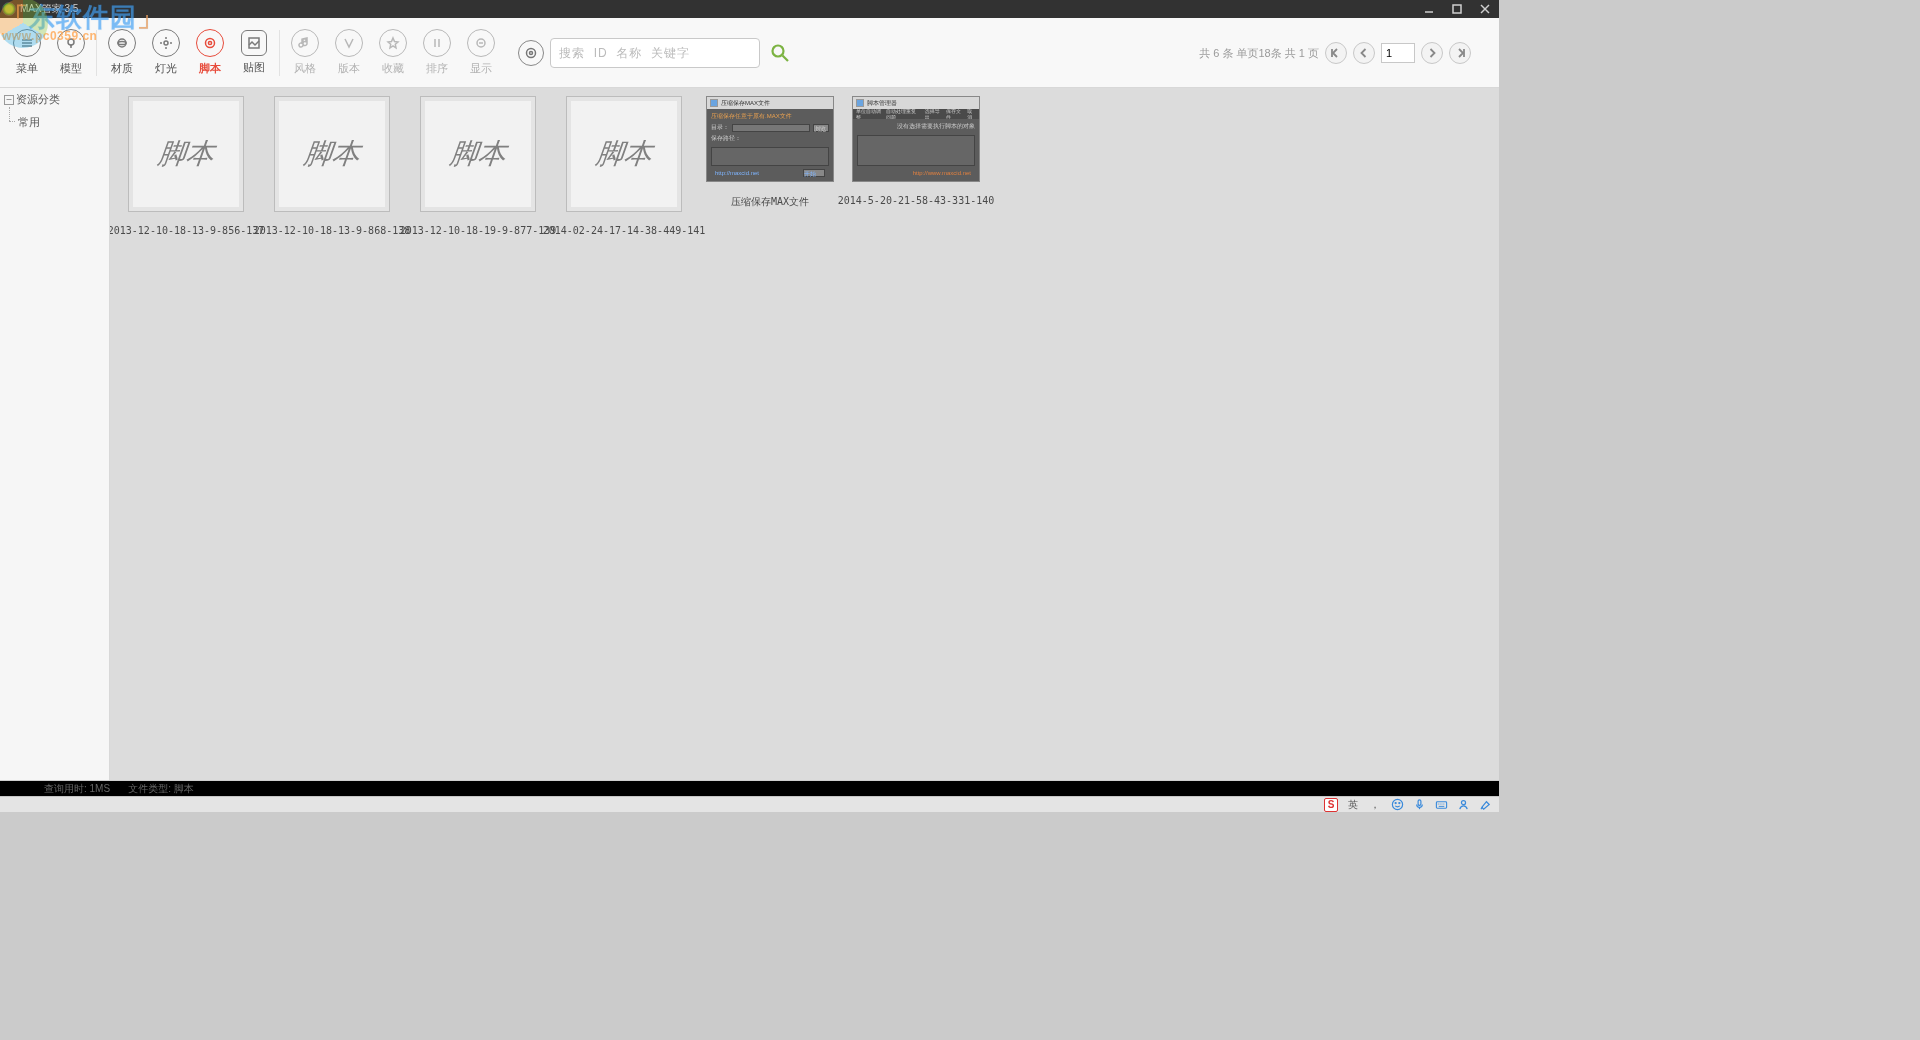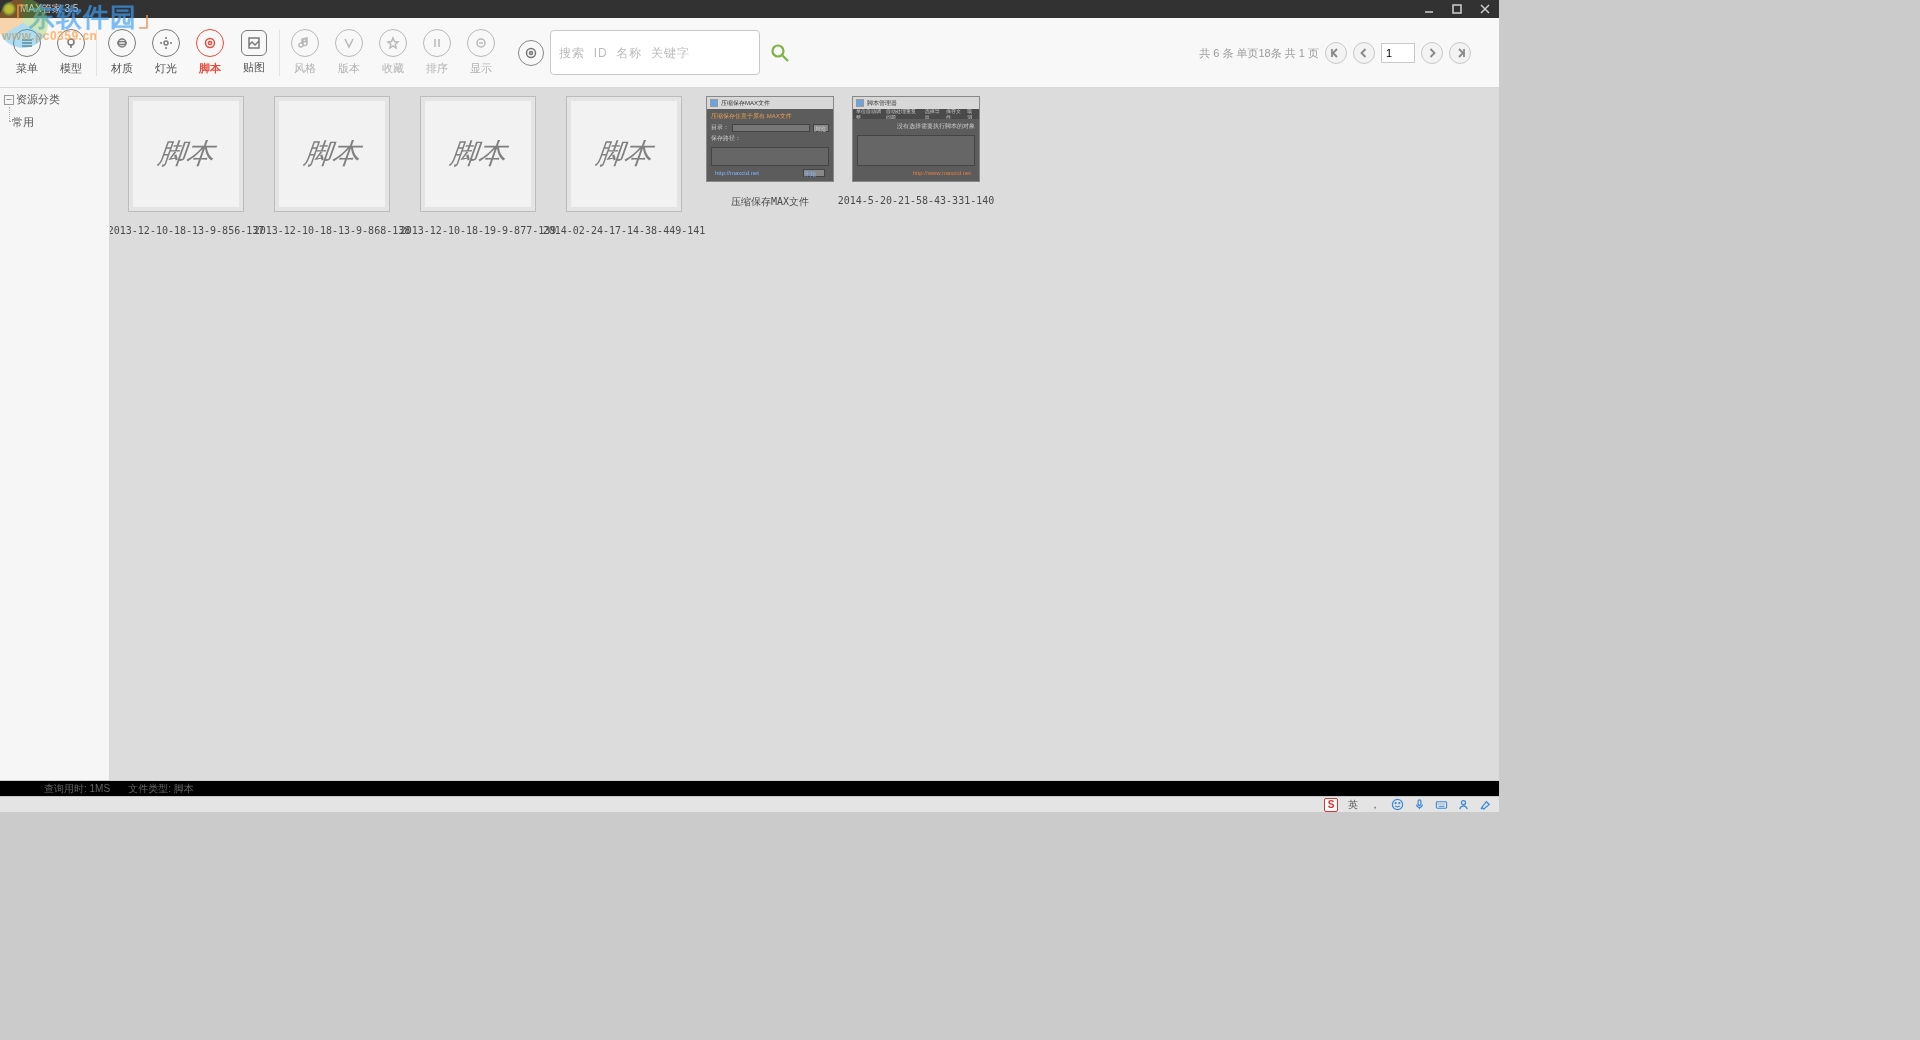--- a/index.html
+++ b/index.html
@@ -31,36 +31,36 @@
   .tbtn.light .ico { border-color:#b8b8b8; }
   .tbtn.light .ico svg { stroke:#b8b8b8; }
   .tbtn .lbl { font-size:11px; color:#555; }
   .tbtn.red .lbl { color:#e74c3c; font-weight:600; }
   .tbtn.light .lbl { color:#b2b2b2; }
   .tsep { width:1px; height:46px; background:#e2e2e2; margin:0 2px; }
   .tbtn.square .ico { border-radius:6px; width:26px; height:26px; }
 
   .searchwrap { display:flex; align-items:center; gap:6px; margin-left:14px; }
   .search-at { width:26px; height:26px; border:1.5px solid #888; border-radius:50%; display:flex; align-items:center; justify-content:center; font-size:14px; color:#666; cursor:pointer; }
-  .search-input { width:210px; height:45px; border:1px solid #c9c9c9; border-radius:4px; background:#fff; padding:0 8px; font-size:12px; color:#666; }
+  .search-input { width:210px; height:30px; border:1px solid #c9c9c9; border-radius:4px; background:#fff; padding:0 8px; font-size:12px; color:#666; }
   .search-input::placeholder { color:#bbb; letter-spacing:1px; }
   .search-btn { width:28px; height:28px; display:flex; align-items:center; justify-content:center; cursor:pointer; }
   .search-btn svg { width:20px; height:20px; stroke:#7cb342; stroke-width:2.2; fill:none; }
 
   .pager { position:absolute; right:28px; top:0; height:70px; display:flex; align-items:center; gap:6px; font-size:11px; color:#9a9a9a; }
   .pager .pbtn { width:22px; height:22px; border:1px solid #c8c8c8; border-radius:50%; display:flex; align-items:center; justify-content:center; background:#f3f3f3; cursor:pointer; }
   .pager .pbtn svg { width:10px; height:10px; stroke:#888; stroke-width:1.8; fill:none; }
   .pager input { width:34px; height:20px; border:1px solid #c8c8c8; font-size:11px; text-align:left; padding:0 4px; }
 
   
   .body { display:flex; height:calc(812px - 18px - 70px - 16px - 16px); }
   .sidebar { width:110px; background:#f6f6f6; border-right:1px solid #d8d8d8; font-size:11px; color:#555; }
   .tree-root { display:flex; align-items:center; gap:2px; padding:4px 4px; cursor:pointer; }
   .tree-root .tw { width:10px; height:10px; border:1px solid #999; display:flex; align-items:center; justify-content:center; font-size:9px; line-height:1; color:#666; }
-  .tree-child { padding:4px 4px 4px 12px; display:flex; align-items:center; cursor:pointer; position:relative; }
+  .tree-child { padding:4px 4px 4px 18px; display:flex; align-items:center; cursor:pointer; position:relative; }
   .tree-child::before { content:""; position:absolute; left:9px; top:-4px; height:14px; border-left:1px dotted #aaa; }
   .tree-child::after { content:""; position:absolute; left:9px; top:10px; width:6px; border-top:1px dotted #aaa; }
 
   .content { flex:1; background:#dcdcdc; overflow:auto; padding:8px 12px; }
   .grid { display:flex; flex-wrap:wrap; gap:18px 18px; align-content:flex-start; }
   .card { width:128px; display:flex; flex-direction:column; align-items:center; gap:13px; cursor:pointer; }
   .thumb { width:116px; height:116px; background:#f2f2f2; border:1px solid #bcbcbc; box-shadow:inset 0 0 0 4px #e4e4e4; display:flex; align-items:center; justify-content:center; }
   .thumb .script-txt { font-family:"STXingkai","KaiTi",cursive; font-size:28px; color:#808080; font-style:italic; transform:skewX(-6deg); }
   .dark { width:128px; height:86px; background:#555; border:1px solid #888; display:flex; flex-direction:column; font-size:6px; color:#ccc; }
   .dark .dtitle { height:12px; background:#d8d8d8; color:#333; display:flex; align-items:center; padding:0 3px; gap:3px; }

